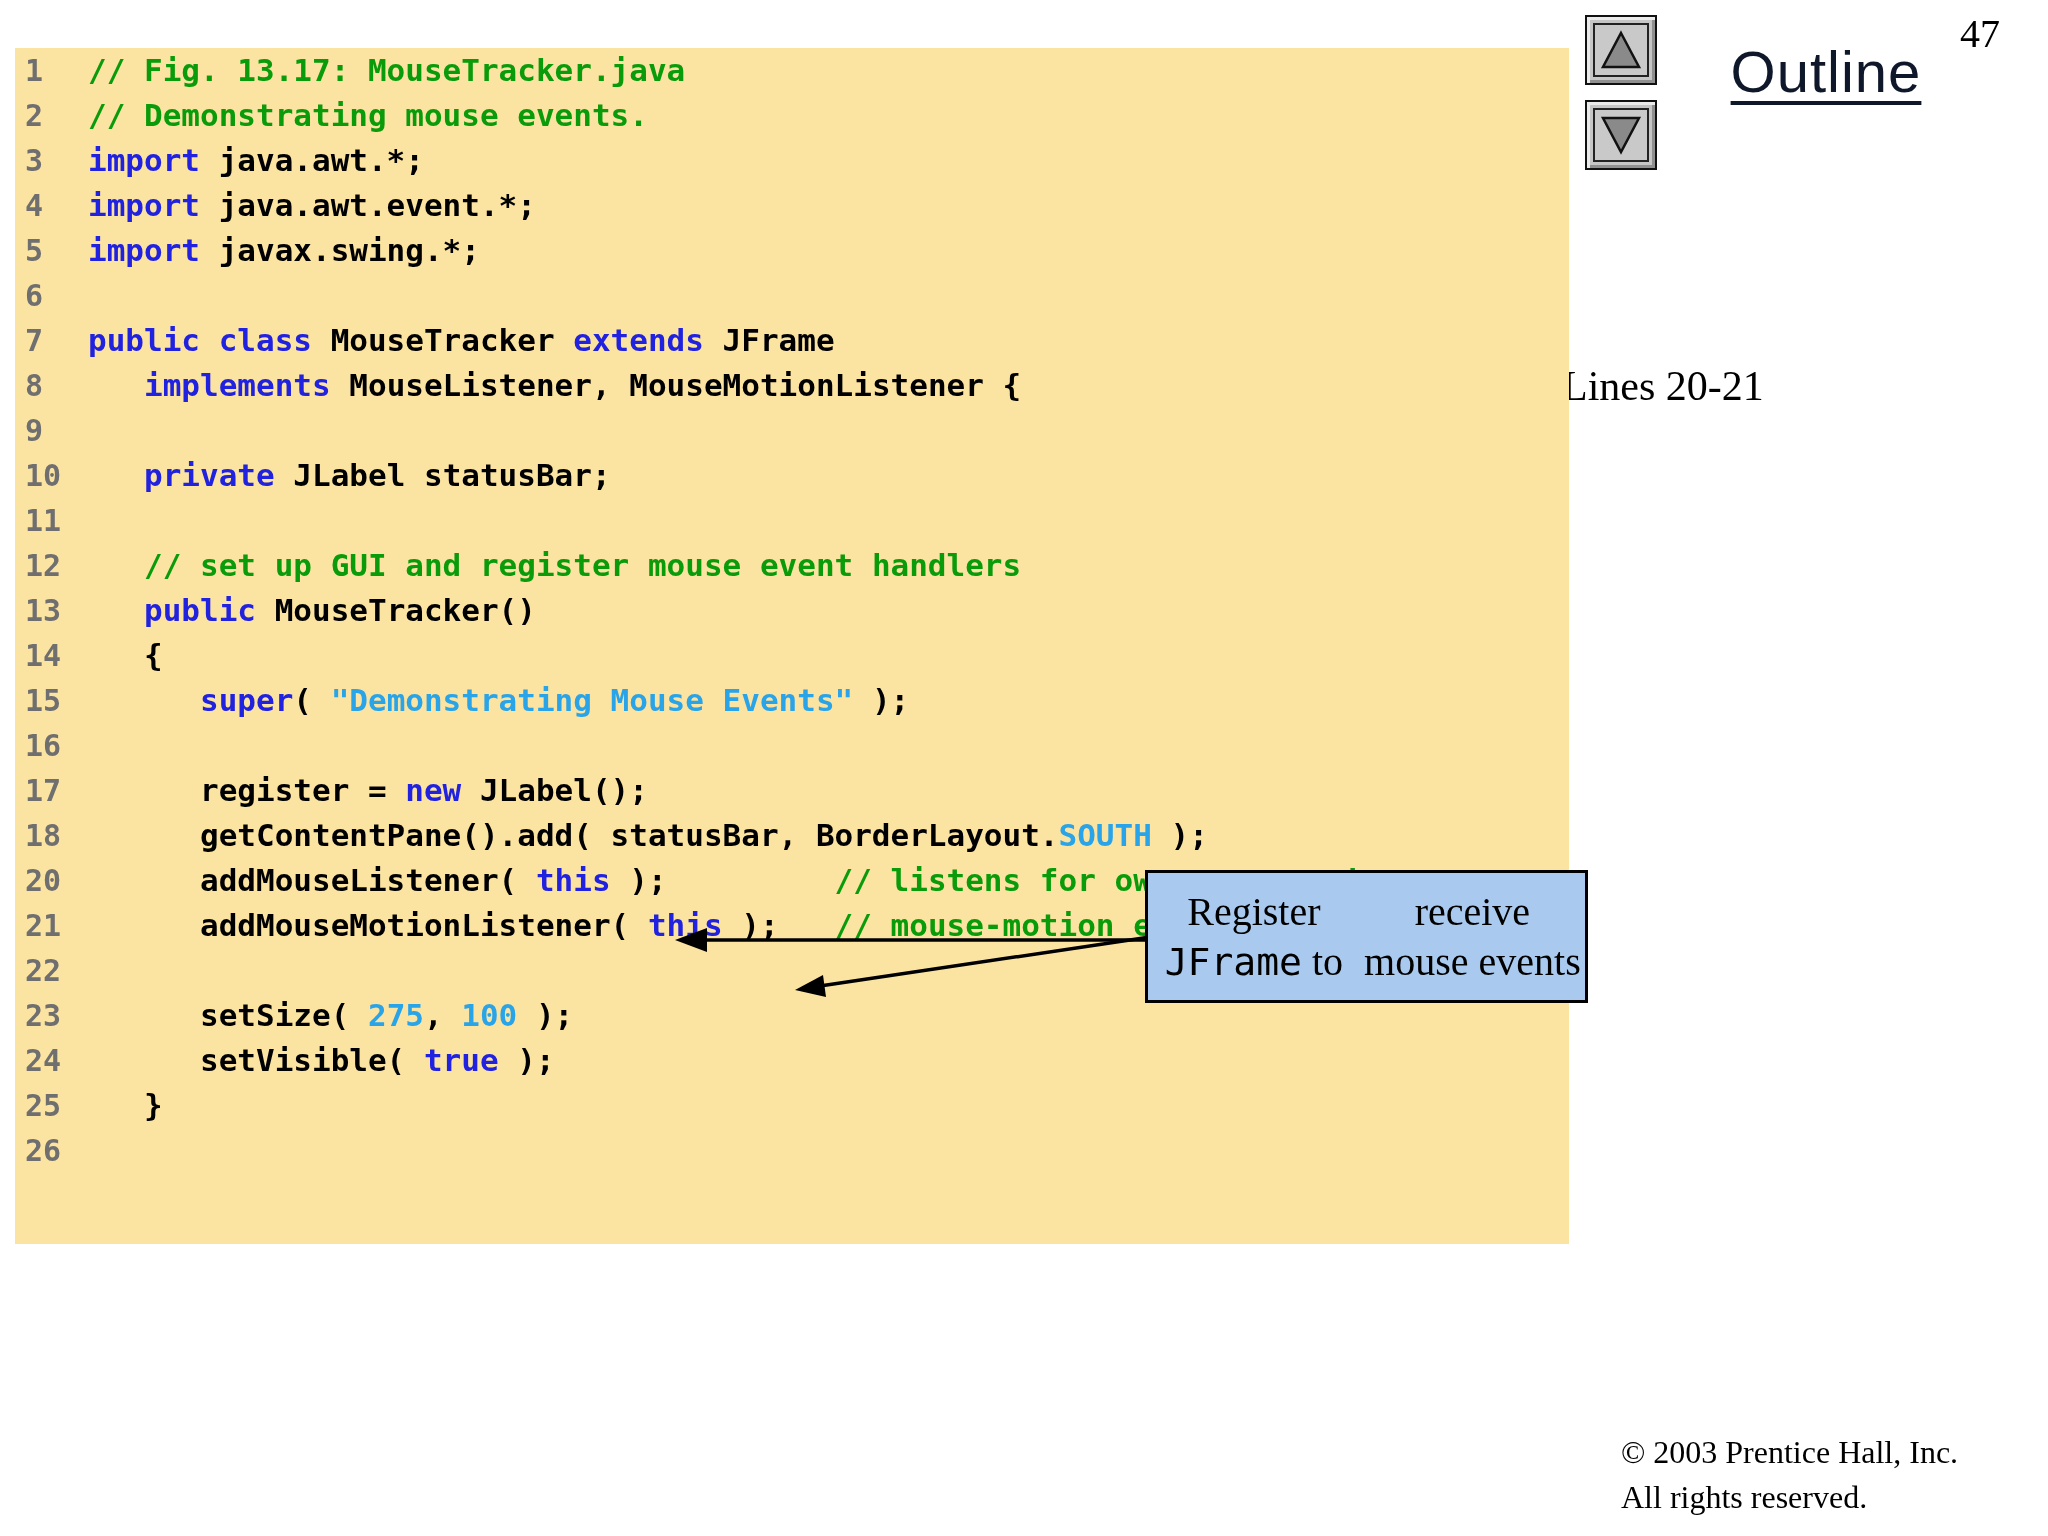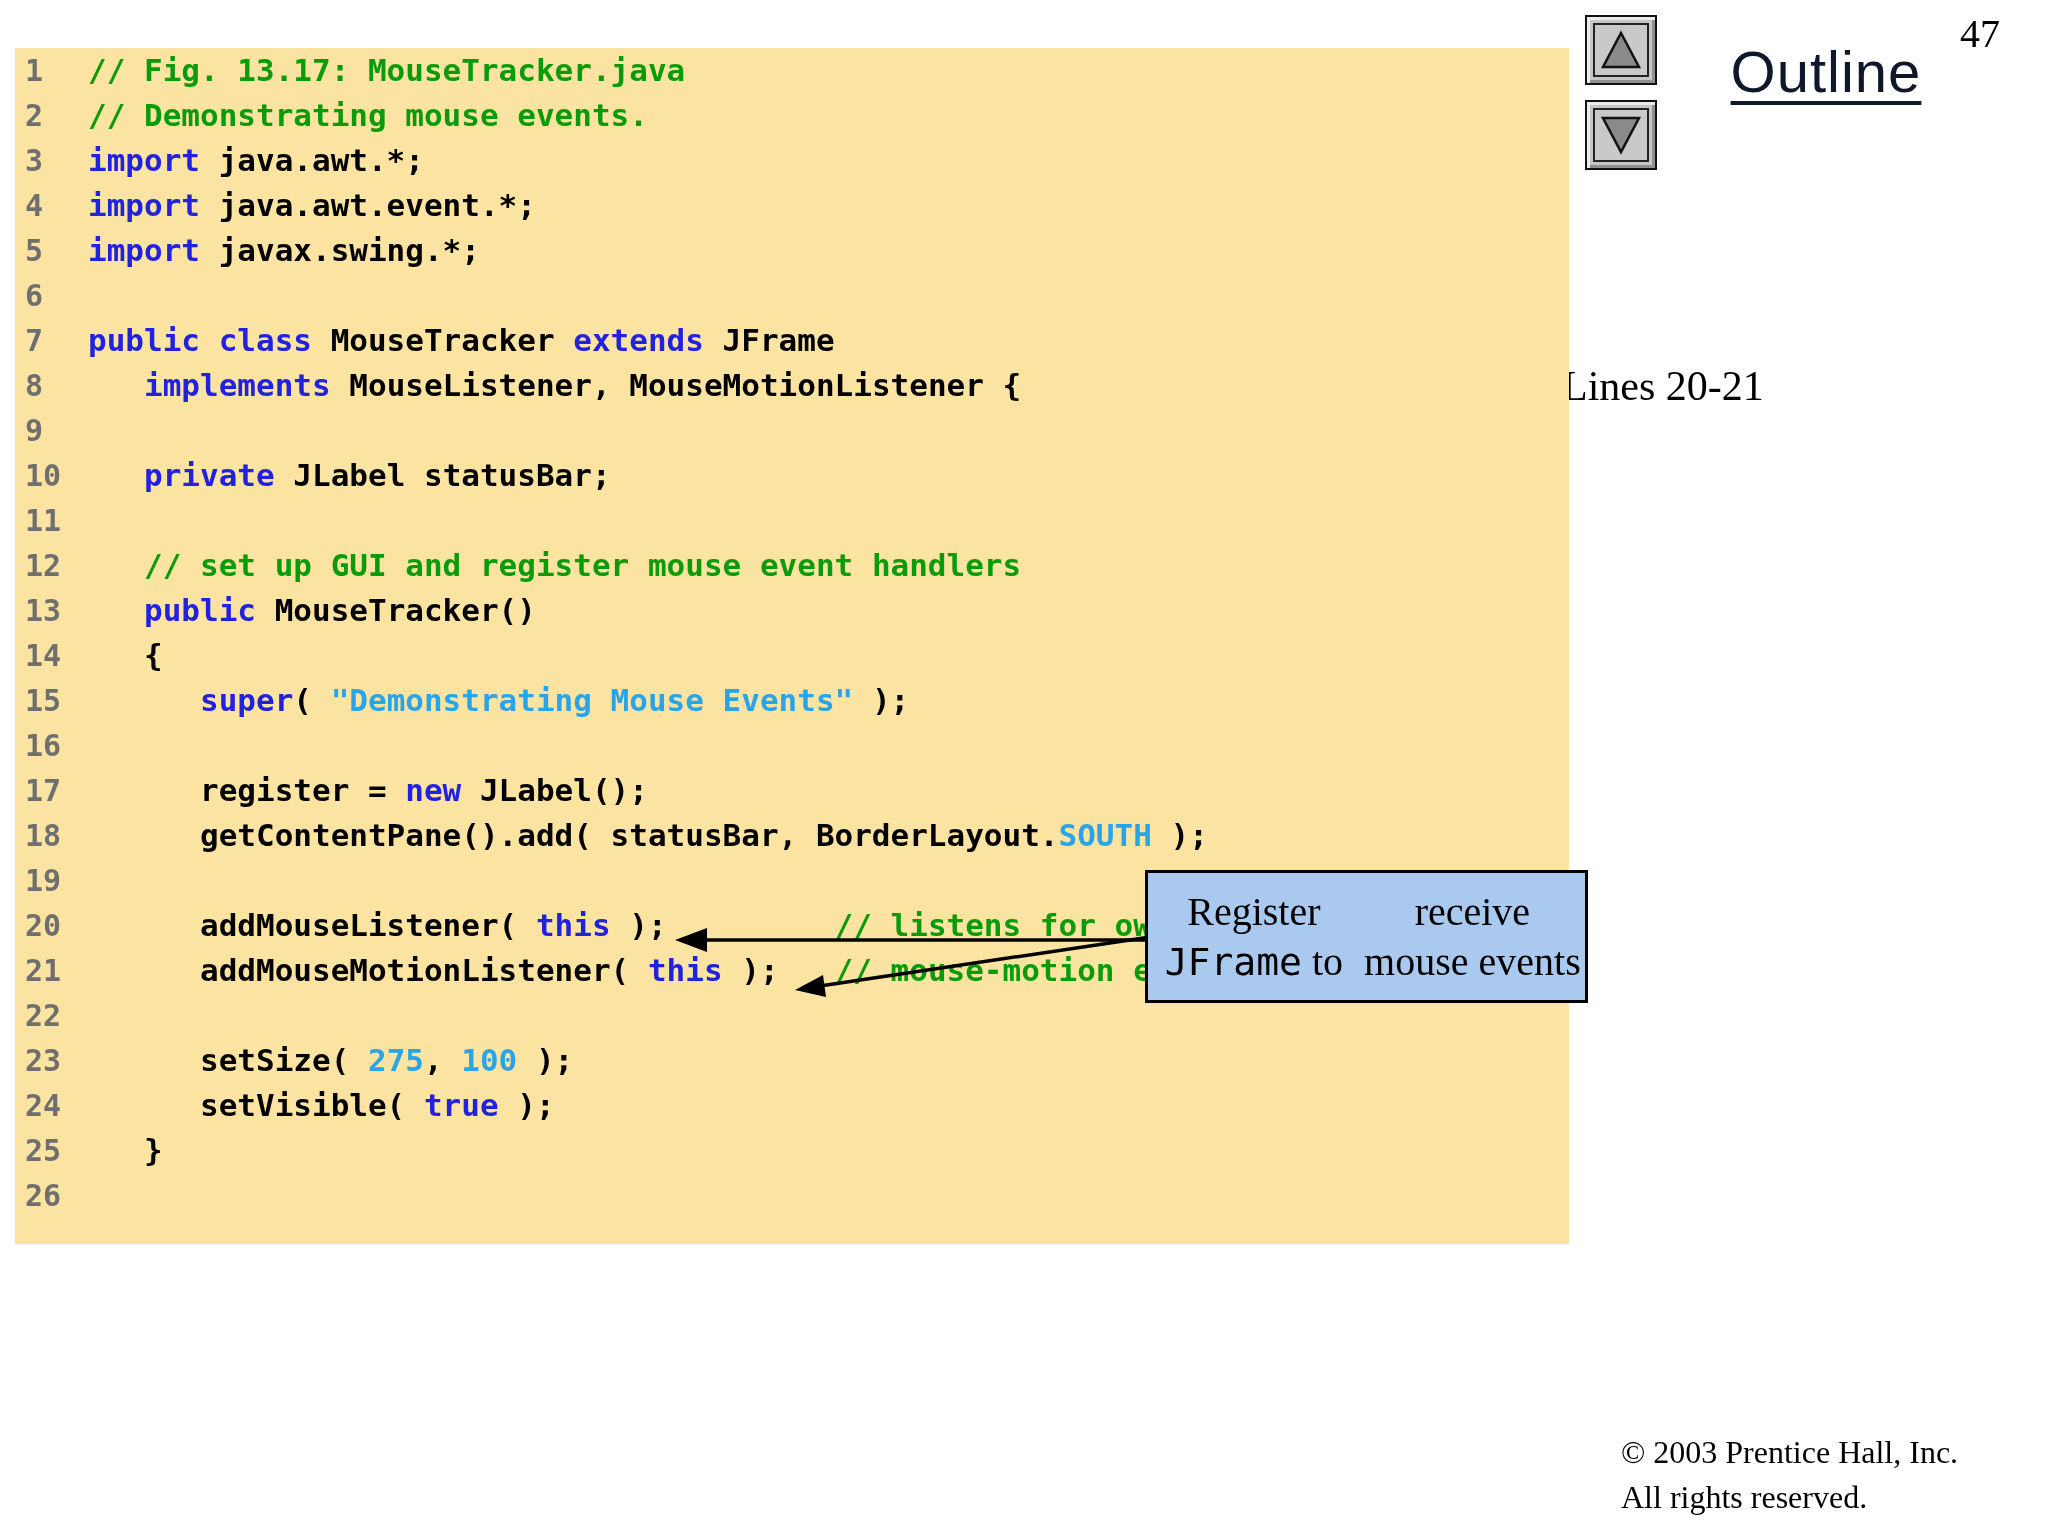--- a/index.html
+++ b/index.html
@@ -96,21 +96,20 @@
         <div class="code-row"><span class="line-num">9</span><span></span></div>
         <div class="code-row"><span class="line-num">10</span><span><span class="seg-p">   </span><span class="seg-k">private</span><span class="seg-p"> JLabel statusBar;</span></span></div>
         <div class="code-row"><span class="line-num">11</span><span></span></div>
         <div class="code-row"><span class="line-num">12</span><span><span class="seg-p">   </span><span class="seg-c">// set up GUI and register mouse event handlers</span></span></div>
         <div class="code-row"><span class="line-num">13</span><span><span class="seg-p">   </span><span class="seg-k">public</span><span class="seg-p"> MouseTracker()</span></span></div>
         <div class="code-row"><span class="line-num">14</span><span><span class="seg-p">   {</span></span></div>
         <div class="code-row"><span class="line-num">15</span><span><span class="seg-p">      </span><span class="seg-k">super</span><span class="seg-p">( </span><span class="seg-l">"Demonstrating Mouse Events"</span><span class="seg-p"> );</span></span></div>
         <div class="code-row"><span class="line-num">16</span><span></span></div>
         <div class="code-row"><span class="line-num">17</span><span><span class="seg-p">      register = </span><span class="seg-k">new</span><span class="seg-p"> JLabel();</span></span></div>
         <div class="code-row"><span class="line-num">18</span><span><span class="seg-p">      getContentPane().add( statusBar, BorderLayout.</span><span class="seg-l">SOUTH</span><span class="seg-p"> );</span></span></div>
-        <div class="code-row"><span class="line-num">19</span><span></span></div>
         <div class="code-row"><span class="line-num">20</span><span><span class="seg-p">      addMouseListener( </span><span class="seg-k">this</span><span class="seg-p"> );         </span><span class="seg-c">// listens for own mouse and</span></span></div>
         <div class="code-row"><span class="line-num">21</span><span><span class="seg-p">      addMouseMotionListener( </span><span class="seg-k">this</span><span class="seg-p"> );   </span><span class="seg-c">// mouse-motion events</span></span></div>
         <div class="code-row"><span class="line-num">22</span><span></span></div>
         <div class="code-row"><span class="line-num">23</span><span><span class="seg-p">      setSize( </span><span class="seg-l">275</span><span class="seg-p">, </span><span class="seg-l">100</span><span class="seg-p"> );</span></span></div>
         <div class="code-row"><span class="line-num">24</span><span><span class="seg-p">      setVisible( </span><span class="seg-k">true</span><span class="seg-p"> );</span></span></div>
         <div class="code-row"><span class="line-num">25</span><span><span class="seg-p">   }</span></span></div>
         <div class="code-row"><span class="line-num">26</span><span></span></div>
       </div>
   </div>
 

